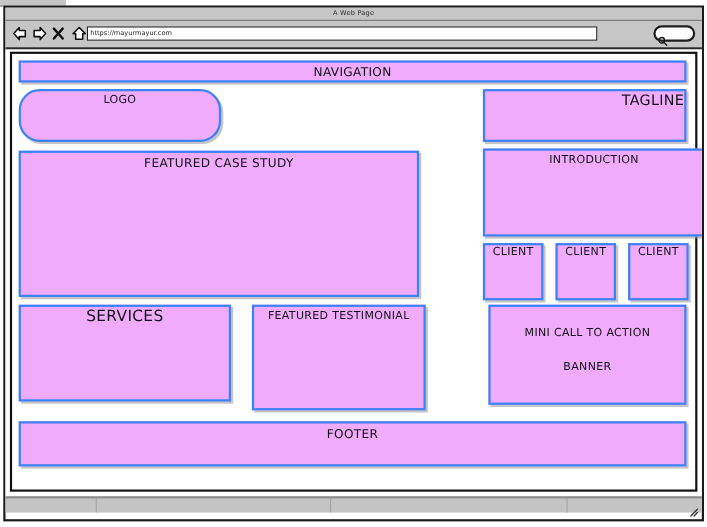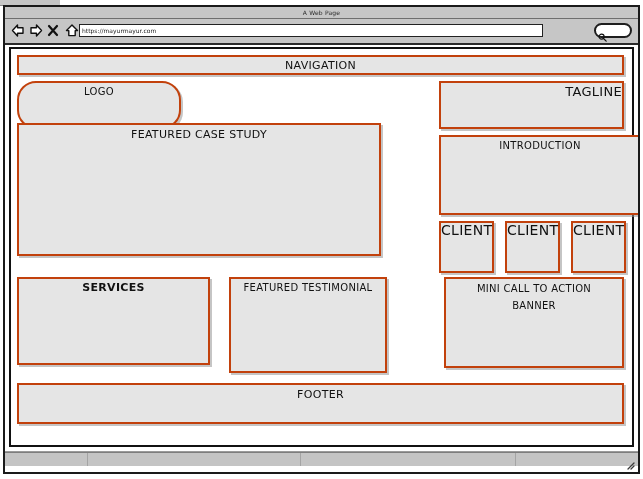--- a/index.html
+++ b/index.html
@@ -132,62 +132,62 @@
     width: 625px;
     height: 400px;
     border: 2px solid #111111;
     box-sizing: border-box;
     background: #ffffff;
   }
 
   
   .wf {
     position: absolute;
-    background: #e5e5e5;
-    border: 2px solid #c2410c;
+    background: #f0abfc;
+    border: 2px solid #3b82f6;
     box-sizing: border-box;
     box-shadow: 2px 2px 0 rgba(150,150,150,.55);
   }
   .wf .lbl {
     display: block;
     text-align: center;
     font-family: "DejaVu Sans", "Liberation Sans", sans-serif;
     color: #111111;
     letter-spacing: .3px;
   }
 
   .wf.nav        { left: 6px;   top: 6px;   width: 607px; height: 20px; }
   .wf.nav .lbl   { font-size: 11px; line-height: 17px; }
 
-  .wf.logo       { left: 6px;   top: 32px;  width: 164px; height: 48px; border-radius: 19px; }
+  .wf.logo       { left: 6px;   top: 32px;  width: 184px; height: 48px; border-radius: 19px; }
   .wf.logo .lbl  { font-size: 10px; line-height: 18px; }
 
   .wf.tagline      { left: 428px; top: 32px;  width: 185px; height: 48px; }
   .wf.tagline .lbl { font-size: 13px; line-height: 18px; text-align: right; }
 
-  .wf.case        { left: 6px;   top: 74px;  width: 364px; height: 133px; }
+  .wf.case        { left: 6px;   top: 88px;  width: 364px; height: 133px; }
   .wf.case .lbl   { font-size: 11px; line-height: 19px; }
 
   .wf.intro       { left: 428px; top: 86px;  width: 202px; height: 80px; }
   .wf.intro .lbl  { font-size: 10px; line-height: 18px; }
 
   .wf.client      { top: 172px; width: 55px; height: 52px; }
   .wf.client.c1   { left: 428px; }
   .wf.client.c2   { left: 494px; }
   .wf.client.c3   { left: 560px; }
-  .wf.client .lbl { font-size: 14px; line-height: 14px; }
+  .wf.client .lbl { font-size: 10px; line-height: 14px; }
 
   .wf.services       { left: 6px;   top: 228px; width: 193px; height: 88px; }
-  .wf.services .lbl  { font-size: 11px; line-height: 18px; font-weight: bold; }
+  .wf.services .lbl  { font-size: 14px; line-height: 18px; }
 
   .wf.testimonial      { left: 218px; top: 228px; width: 158px; height: 96px; }
   .wf.testimonial .lbl { font-size: 10px; line-height: 18px; }
 
   .wf.cta        { left: 433px; top: 228px; width: 180px; height: 91px; }
-  .wf.cta .lbl   { font-size: 10px; line-height: 15px; padding-top: 2px; }
+  .wf.cta .lbl   { font-size: 10px; line-height: 15px; padding-top: 16px; }
 
   .wf.footer       { left: 6px;   top: 334px; width: 607px; height: 41px; }
   .wf.footer .lbl  { font-size: 11px; line-height: 19px; }
 
   
   .statusbar {
     position: relative;
     height: 13px;
     background: #c4c4c4;
     border-top: 1px solid #7d7d7d;

